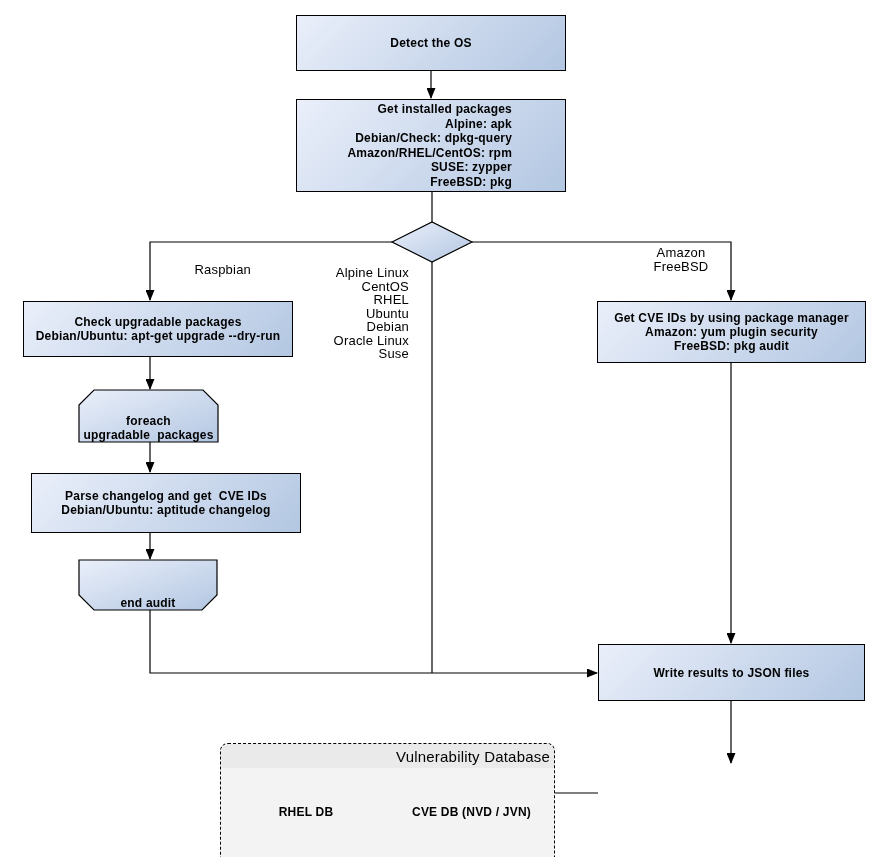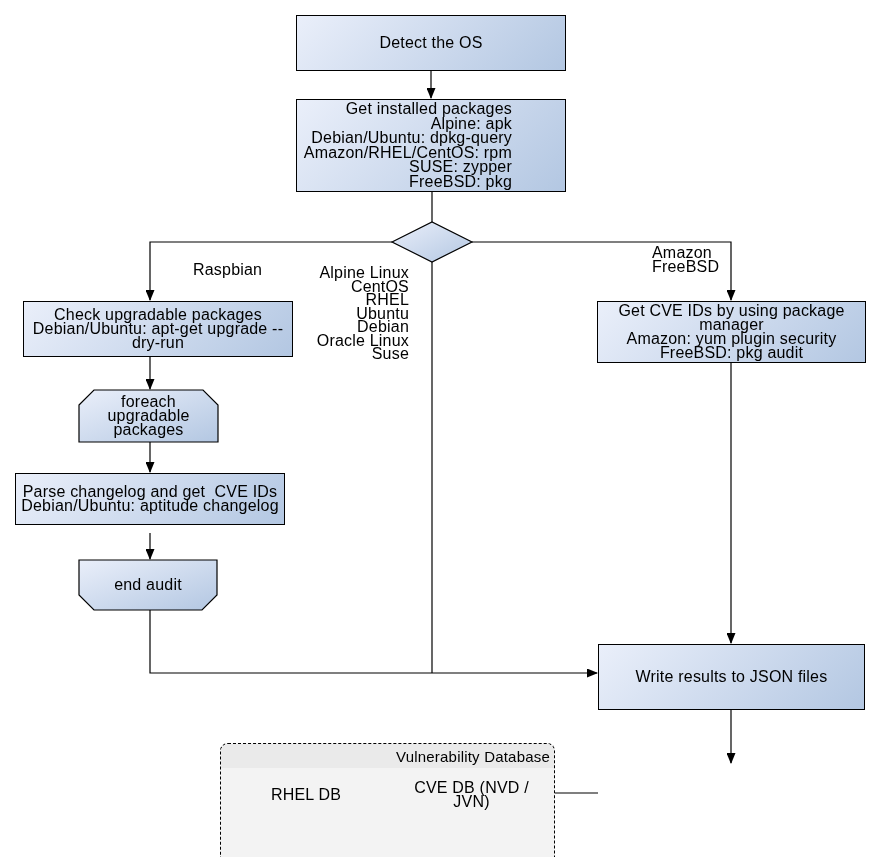--- a/index.html
+++ b/index.html
@@ -19,27 +19,27 @@
   .layer{position:absolute;left:0;top:0;}
   .node{
     position:absolute;display:flex;align-items:center;justify-content:center;
     box-sizing:border-box;z-index:2;
   }
   .box{
     border:1px solid var(--stroke);
     background:linear-gradient(135deg, var(--node-light) 0%, var(--node-dark) 100%);
   }
   .txt{
-    font-size:16px;line-height:14px;letter-spacing:0.2px;white-space:pre-wrap;
-    text-align:center;color:#000;
+    font-size:12px;line-height:14px;letter-spacing:0.2px;white-space:pre-wrap;
+    text-align:center;color:#000;font-weight:bold;
   }
   .txt.right{width:100%;text-align:right;padding-right:53px;box-sizing:border-box;line-height:14.5px;}
-  .overlay{position:absolute;display:flex;align-items:center;justify-content:center;z-index:3;background:transparent;}
+  .overlay{position:absolute;display:flex;align-items:flex-end;justify-content:center;z-index:3;background:transparent;}
   .edge-label{
-    position:absolute;font-size:16px;line-height:13.5px;letter-spacing:0.2px;
+    position:absolute;font-size:13px;line-height:13.5px;letter-spacing:0.2px;
     white-space:pre-wrap;z-index:3;
   }
   .db-group{
     position:absolute;left:220px;top:722px;width:335px;height:121px;
     border:1px dashed var(--stroke);border-radius:8px;background:var(--db-fill);
     box-sizing:border-box;overflow:hidden;z-index:1;margin-top:21px;
   }
   .db-header{
     height:24px;background:var(--db-header);
     text-align:right;font-size:15px;letter-spacing:0.2px;
@@ -98,52 +98,52 @@
     <div class="db-header">Vulnerability Database</div>
   </div>
 
   <div class="node box" style="left:296px;top:15px;width:270px;height:56px">
     <div class="txt">Detect the OS</div>
   </div>
 
   <div class="node box" style="left:296px;top:99px;width:270px;height:93px">
     <div class="txt right">Get installed packages
 Alpine: apk
-Debian/Ubuntu: dpkg-query
+Debian/Check: dpkg-query
 Amazon/RHEL/CentOS: rpm
 SUSE: zypper
 FreeBSD: pkg</div>
   </div>
 
   <div class="node box" style="left:23px;top:301px;width:270px;height:56px">
     <div class="txt">Check upgradable packages
 Debian/Ubuntu: apt-get upgrade --dry-run</div>
   </div>
 
   <div class="overlay" style="left:79px;top:390px;width:139px;height:52px">
     <div class="txt">foreach
 upgradable  packages</div>
   </div>
 
-  <div class="node box" style="left:15px;top:473px;width:270px;height:52px">
+  <div class="node box" style="left:31px;top:473px;width:270px;height:60px">
     <div class="txt">Parse changelog and get  CVE IDs
 Debian/Ubuntu: aptitude changelog</div>
   </div>
 
   <div class="overlay" style="left:79px;top:560px;width:138px;height:50px">
     <div class="txt">end audit</div>
   </div>
 
   <div class="node box" style="left:597px;top:301px;width:269px;height:62px">
     <div class="txt">Get CVE IDs by using package manager
 Amazon: yum plugin security
 FreeBSD: pkg audit</div>
   </div>
 
-  <div class="node box" style="left:598px;top:644px;width:267px;height:66px">
+  <div class="node box" style="left:598px;top:644px;width:267px;height:57px">
     <div class="txt">Write results to JSON files</div>
   </div>
 
 
   <div class="overlay" style="left:238px;top:770px;width:136px;height:49px">
     <div class="txt">RHEL DB</div>
   </div>
 
   <div class="overlay" style="left:403px;top:770px;width:137px;height:49px">
     <div class="txt">CVE DB (NVD / JVN)</div>

